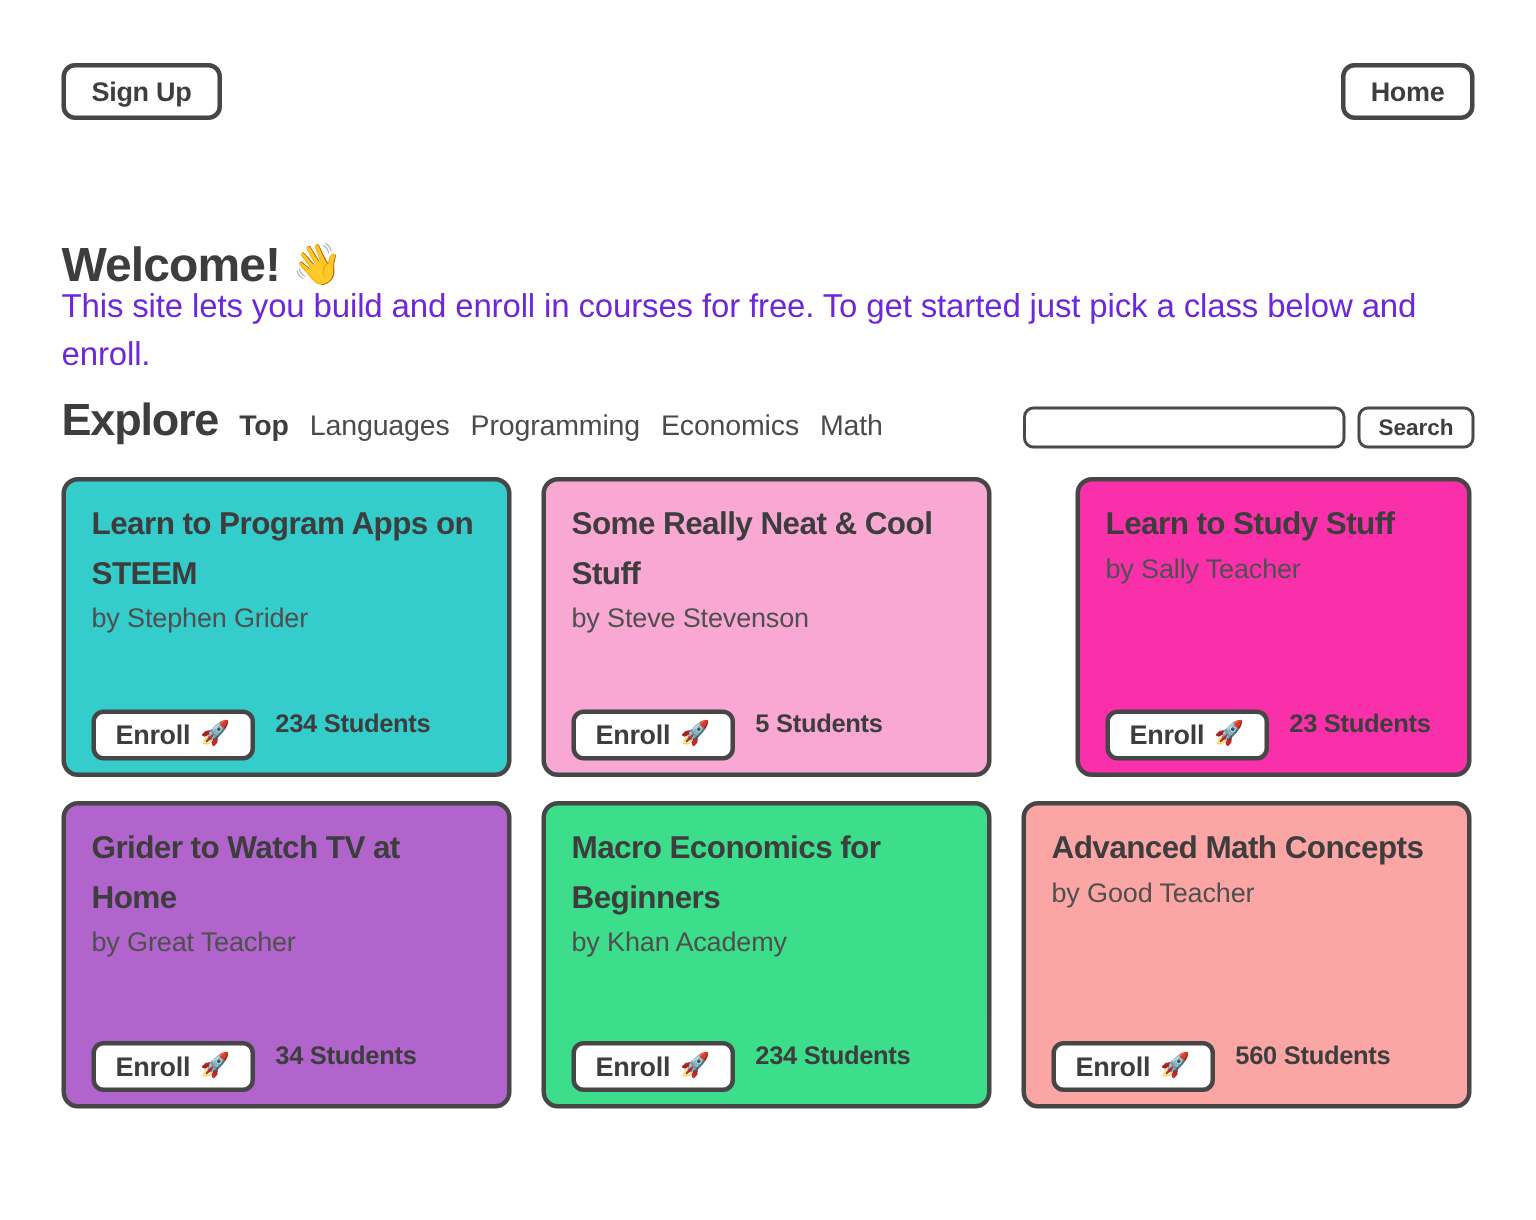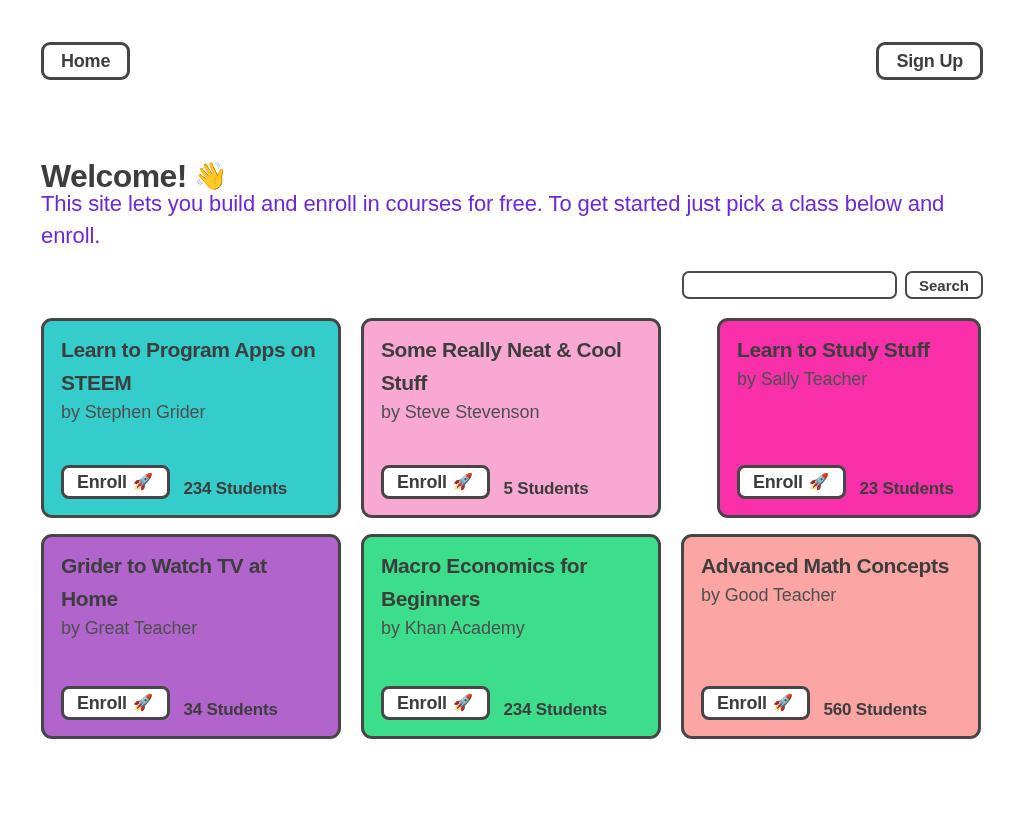--- a/index.html
+++ b/index.html
@@ -174,23 +174,23 @@
     font-size: 18px;
     line-height: 26px;
     color: #4f4f4f;
     letter-spacing: -0.1px;
     margin: 0;
   }
   .card-footer {
     position: absolute;
     left: 17px;
     right: 17px;
-    bottom: 16px;
-    display: flex;
-    align-items: flex-end;
+    bottom: 8px;
+    display: flex;
+    align-items: flex-start;
     gap: 14px;
   }
   .enroll-btn {
     display: inline-flex;
     align-items: center;
     gap: 7px;
     height: 34px;
     padding: 0 13px;
     background: #ffffff;
     border: 3px solid #464646;
@@ -210,31 +210,39 @@
     white-space: nowrap;
     letter-spacing: -0.2px;
   }
 </style>
 </head>
 <body>
 
 <div class="page">
 
   <div class="topnav">
+    <button class="navbtn">Sign Up</button>
     <button class="navbtn">Home</button>
-    <button class="navbtn">Sign Up</button>
   </div>
 
   <div class="welcome">
     <span>Welcome!</span>
     <span class="emoji">👋</span>
   </div>
   <p class="intro">This site lets you build and enroll in courses for free. To get started just pick a class below and enroll.</p>
 
   <div class="explorebar">
+    <div class="explore-left">
+      <span class="explore-title">Explore</span>
+      <span class="explore-link active">Top</span>
+      <span class="explore-link">Languages</span>
+      <span class="explore-link">Programming</span>
+      <span class="explore-link">Economics</span>
+      <span class="explore-link">Math</span>
+    </div>
     <div class="search-wrap">
       <input class="search-input" type="text" placeholder="" style="">
       <button class="search-btn">Search</button>
     </div>
   </div>
 
   <div class="grid">
 
     <div class="card" style="background-color: rgb(53, 204, 204);">
       <div class="card-title">Learn to Program Apps on STEEM</div>

